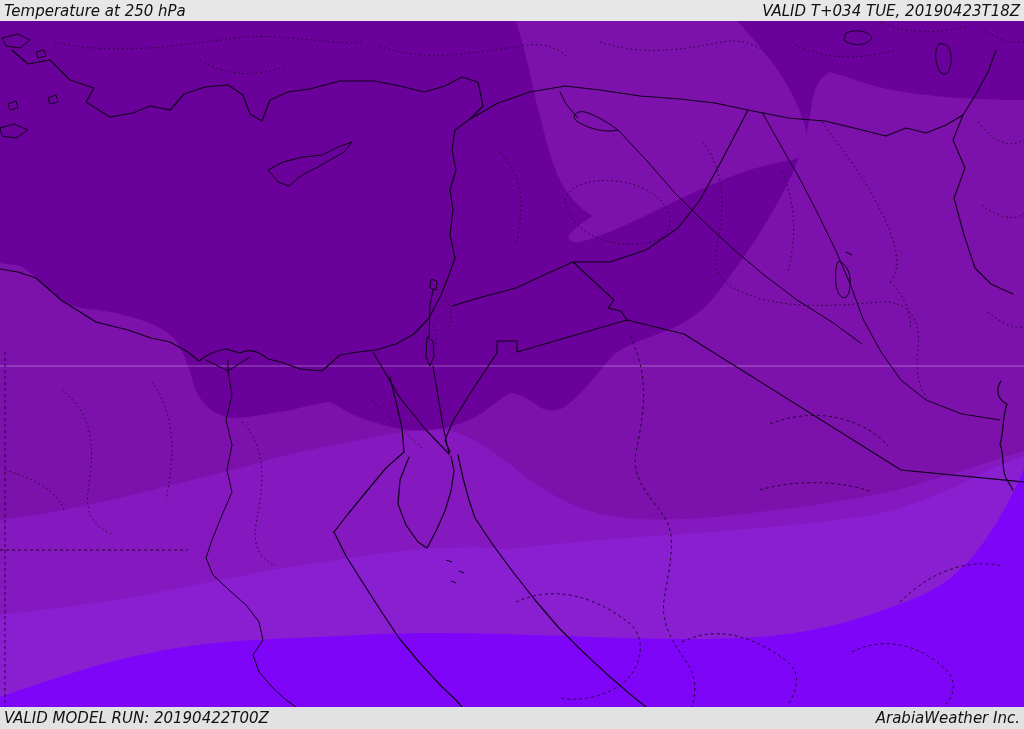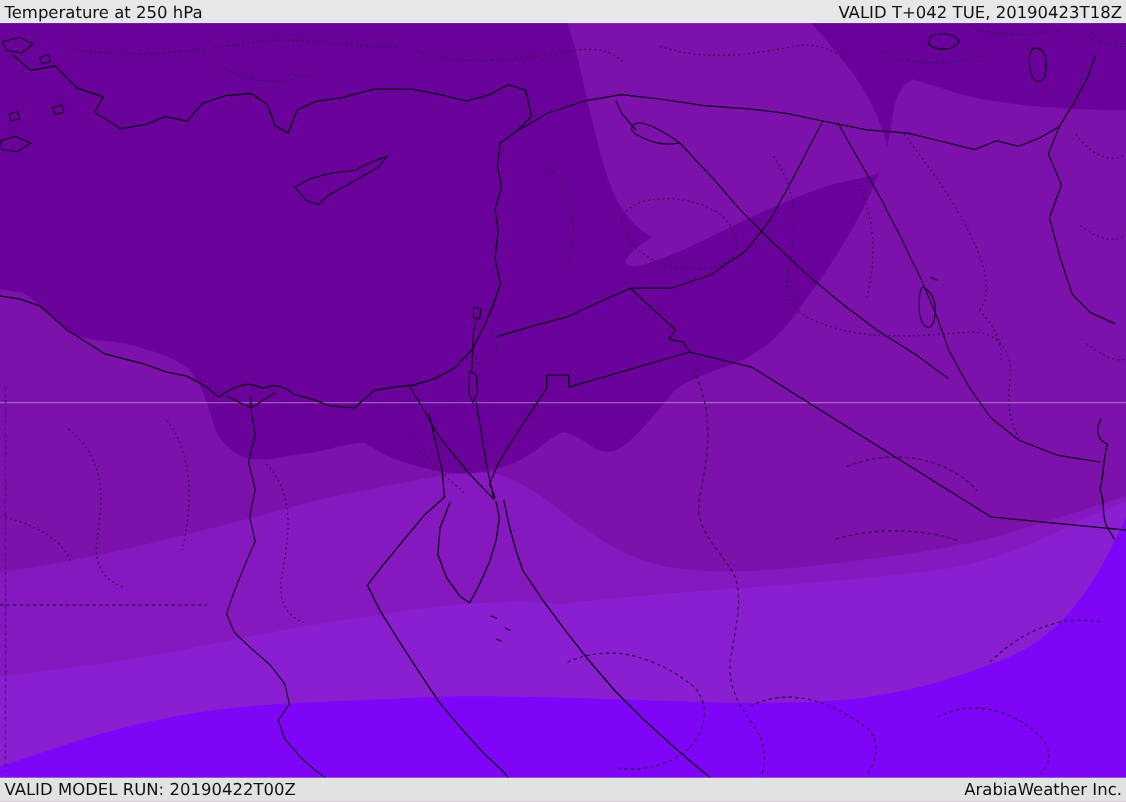--- a/index.html
+++ b/index.html
@@ -1,17 +1,17 @@
 <!DOCTYPE html>
 <html><head>
 <meta charset="utf-8">
 <style>
   html,body{margin:0;padding:0;background:#555;}
   .screen{position:relative;width:1024px;height:729px;overflow:hidden;
-          font-family:"DejaVu Sans","Liberation Sans",sans-serif;background:#7c11ab;}
+          font-family:"DejaVu Sans","Liberation Sans",sans-serif;background:#7c11ab;font-style:italic;}
   .bar{position:absolute;left:0;right:0;background:#e7e7e7;color:#111;
        font-size:15px;display:flex;justify-content:space-between;align-items:center;
        padding:0 4px;box-sizing:border-box;z-index:5;}
   .bar.top{top:0;height:21px;}
   .bar.bottom{bottom:0;height:22px;background:#e2e2e2;}
   .bar span{white-space:nowrap;}
   svg.map{position:absolute;top:21px;left:0;width:1024px;height:686px;display:block;}
   .border-line{fill:none;stroke:#10001a;stroke-width:1.1;stroke-linejoin:round;stroke-linecap:round;}
   .coast-line{fill:none;stroke:#10001a;stroke-width:1.2;stroke-linejoin:round;stroke-linecap:round;}
   .river-line{fill:none;stroke:#10001a;stroke-width:1;stroke-linejoin:round;stroke-linecap:round;}
@@ -21,21 +21,21 @@
   .admin-dashed{fill:none;stroke:#1a0526;stroke-width:1;stroke-dasharray:3 3;opacity:.9;}
   .gridline{stroke:rgba(255,255,255,0.35);stroke-width:1;}
 </style>
 </head>
 <body>
 
 <div class="screen">
 
   <div class="bar top">
     <span>Temperature at 250 hPa</span>
-    <span>VALID T+042 TUE, 20190423T18Z</span>
+    <span>VALID T+034 TUE, 20190423T18Z</span>
   </div>
 
   <svg class="map" viewBox="0 21 1024 686" preserveAspectRatio="none">
 
     <rect x="0" y="21" width="1024" height="686" fill="#7c11ab"></rect>
 
     <path d="M 0,520 C 80,510 160,488 240,468 C 280,456 310,449 340,444 C 380,437 420,425 452,431
              C 474,437 496,453 516,469 C 546,493 576,509 606,515 C 651,523 701,519 751,513
              C 801,507 851,501 901,489 C 951,475 991,461 1024,451 L 1024,707 L 0,707 Z" fill="#8518bf"></path>
 

